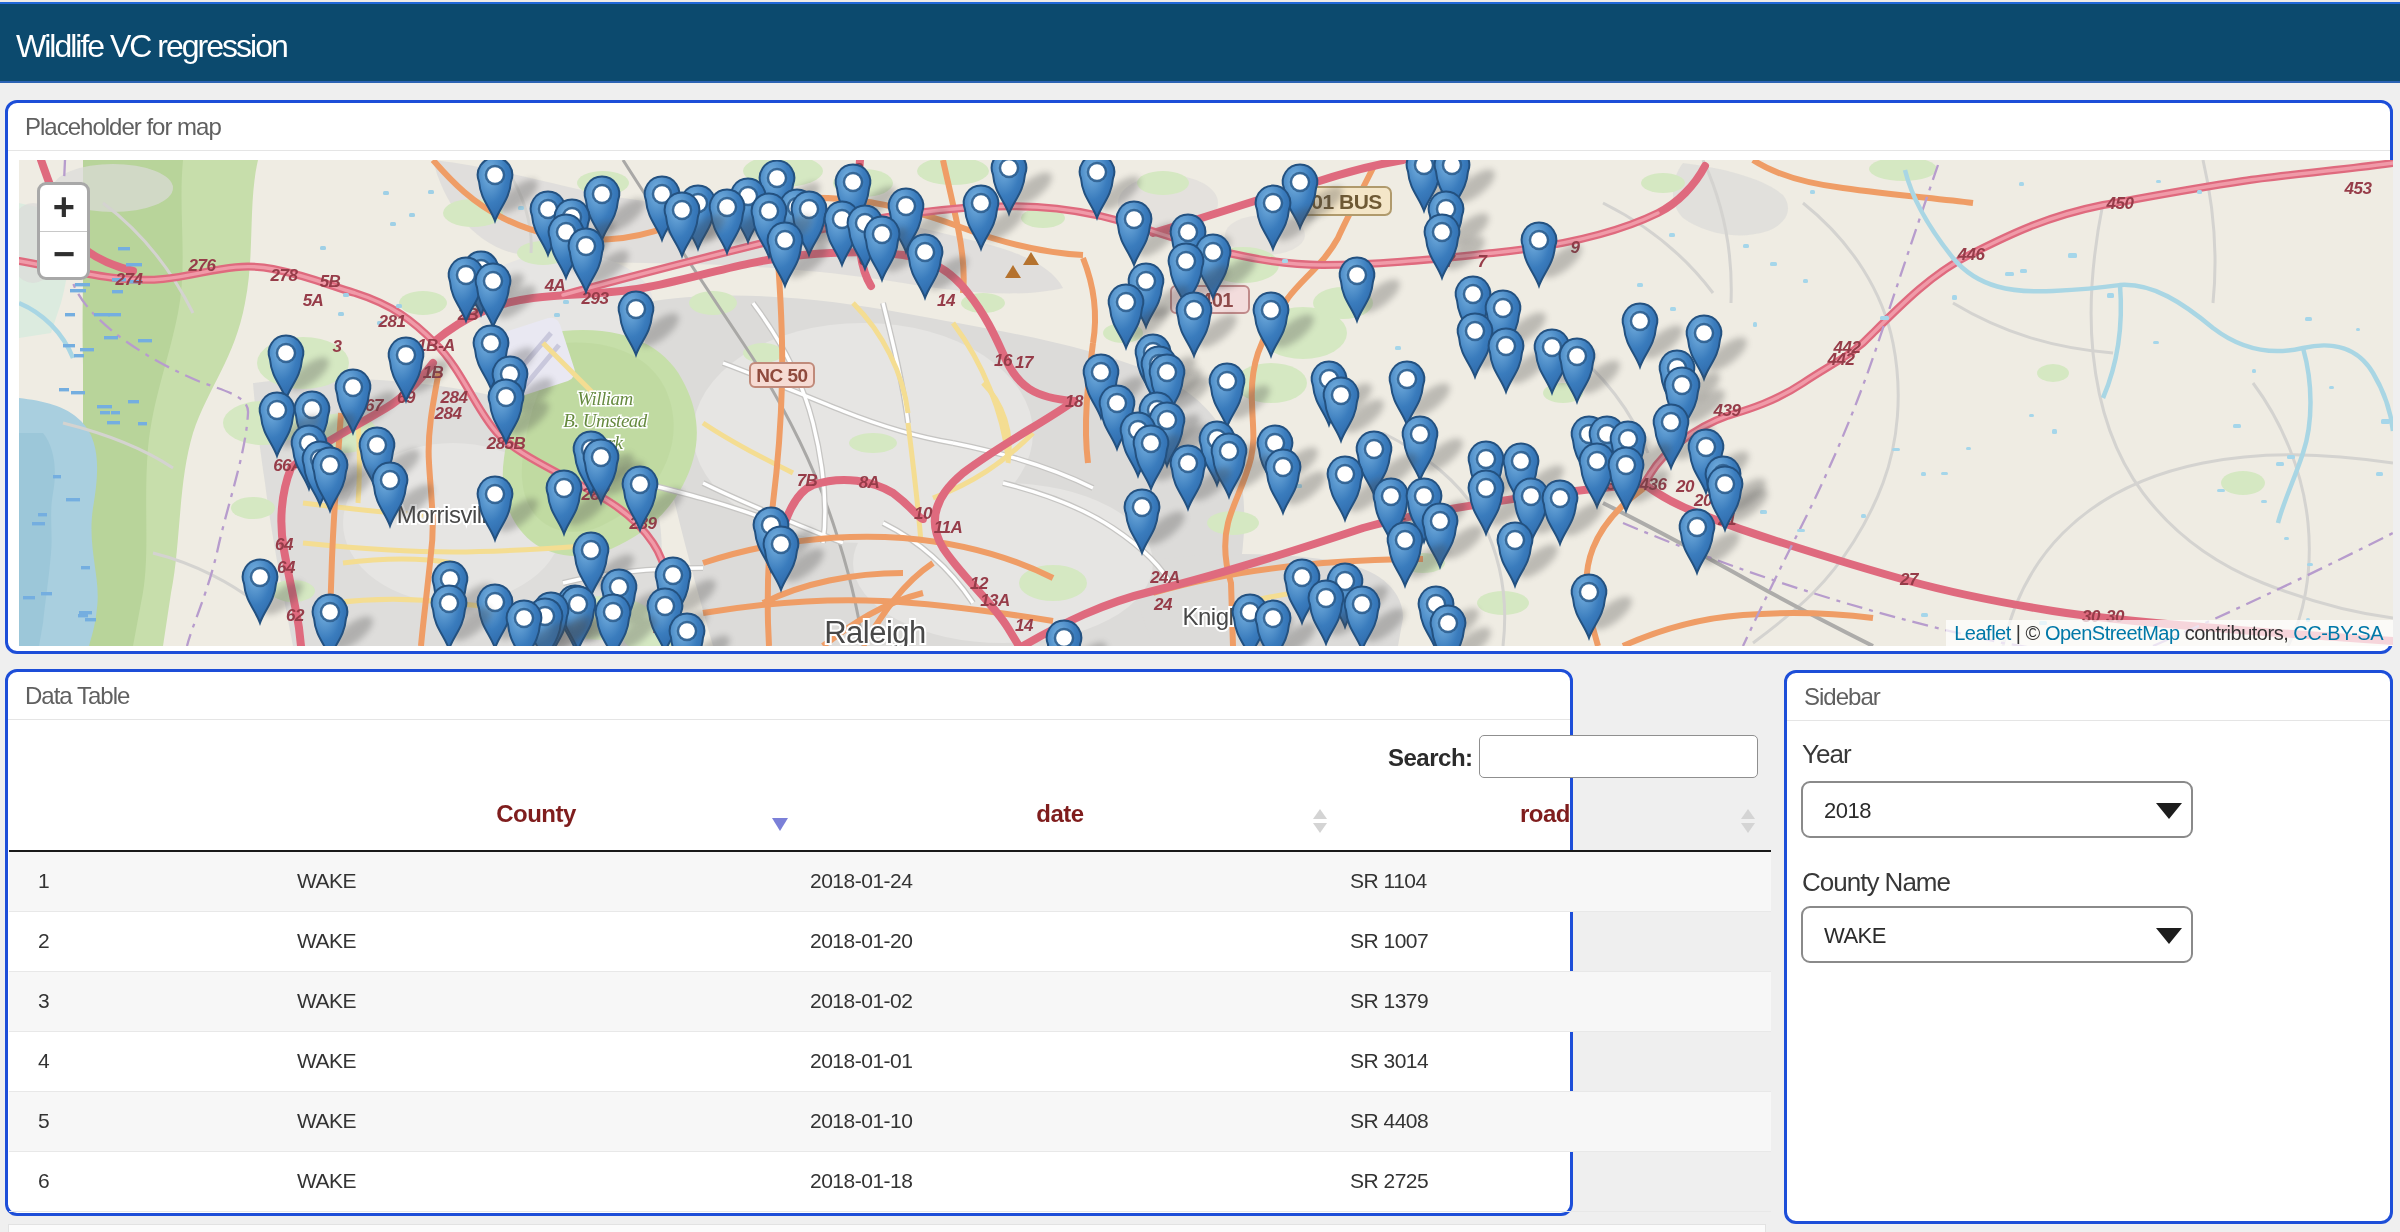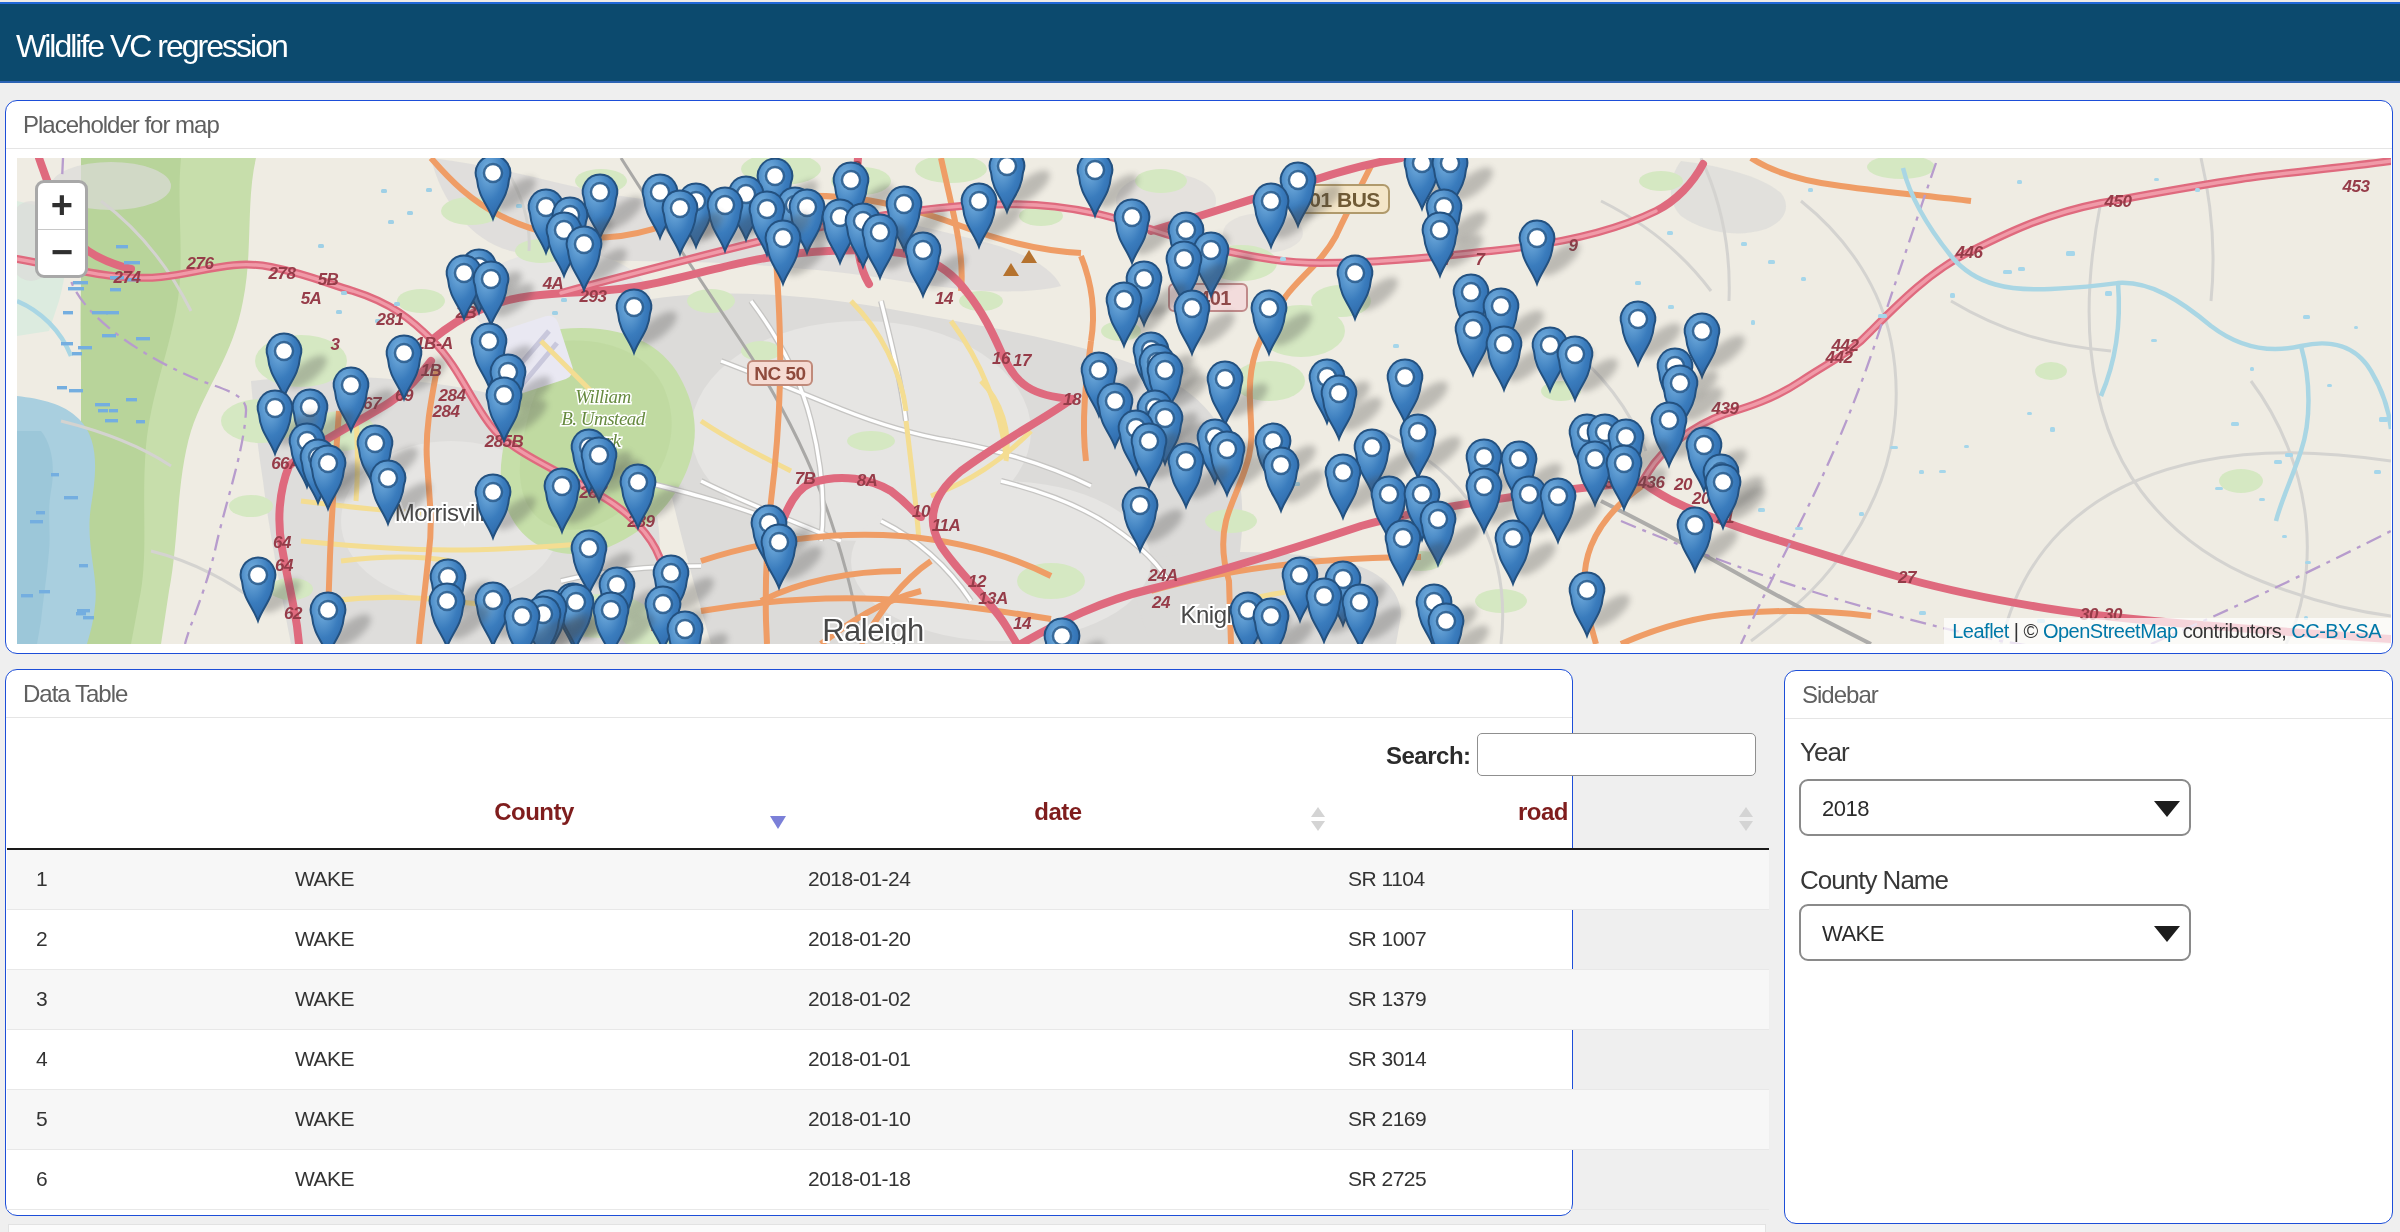--- a/index.html
+++ b/index.html
@@ -1,21 +1,21 @@
 <!DOCTYPE html>
 <html><head><meta charset="utf-8">
 <style>
 *{margin:0;padding:0;box-sizing:border-box}
 html,body{width:2400px;height:1232px;overflow:hidden;background:#efefef;
 font-family:"Liberation Sans",sans-serif;letter-spacing:-0.5px;color:#333}
 .navbar{position:absolute;left:0;top:0;width:2400px;height:83px;background:#0c4a6e;border-bottom:2px solid #2b63b4}
 .navbar:before{content:"";position:absolute;left:0;top:0;width:100%;height:2px;background:#f0ece5}
 .navbar:after{content:"";position:absolute;left:0;top:2px;width:100%;height:2px;background:#2268d8}
 .navbar .title{position:absolute;left:16px;top:28px;font-size:32px;letter-spacing:-2px;color:#fff}
-.card{position:absolute;background:#fff;border:1px solid #1d4ed8;border-radius:12px}
+.card{position:absolute;background:#fff;border:3px solid #1d4ed8;border-radius:12px}
 .chead{position:absolute;left:0;top:0;width:100%;height:48px;border-bottom:1px solid #e5e5e5;
 font-size:24px;letter-spacing:-1px;color:#606060;line-height:48px;padding-left:17px}
 #mapcard{left:5px;top:100px;width:2388px;height:554px}
 #map{position:absolute;left:11px;top:57px;width:2374px;height:486px;overflow:hidden;background:#efece3}
 .zoomctl{position:absolute;left:18px;top:22px;width:53px;height:98px;background:#fff;border:3px solid #a8a8a8;border-radius:9px;box-sizing:border-box}
 .zoomctl .zi{position:absolute;left:0;width:47px;height:46px;text-align:center;font-size:38px;font-weight:700;color:#2f2f2f;line-height:45px}
 .zoomctl .sep{position:absolute;left:0;top:46px;width:47px;height:1px;background:#c8c8c8}
 .attrib{position:absolute;right:0;bottom:0;height:26px;background:rgba(255,255,255,0.72);
 font-size:20px;letter-spacing:-0.5px;color:#333;line-height:26px;padding:0 10px 0 8px}
 .attrib a{color:#0078a8;text-decoration:none}
@@ -621,21 +621,21 @@
   <div class="row" style="top:360px">
       <span class="c0">4</span>
       <span class="c1">WAKE</span>
       <span class="c2">2018-01-01</span>
       <span class="c3">SR 3014</span>
     </div>
   <div class="row odd" style="top:420px">
       <span class="c0">5</span>
       <span class="c1">WAKE</span>
       <span class="c2">2018-01-10</span>
-      <span class="c3">SR 2169</span>
+      <span class="c3">SR 4408</span>
     </div>
   <div class="row" style="top:480px">
       <span class="c0">6</span>
       <span class="c1">WAKE</span>
       <span class="c2">2018-01-18</span>
       <span class="c3">SR 2725</span>
     </div>
 </div>
 <div id="strip"></div>
 

